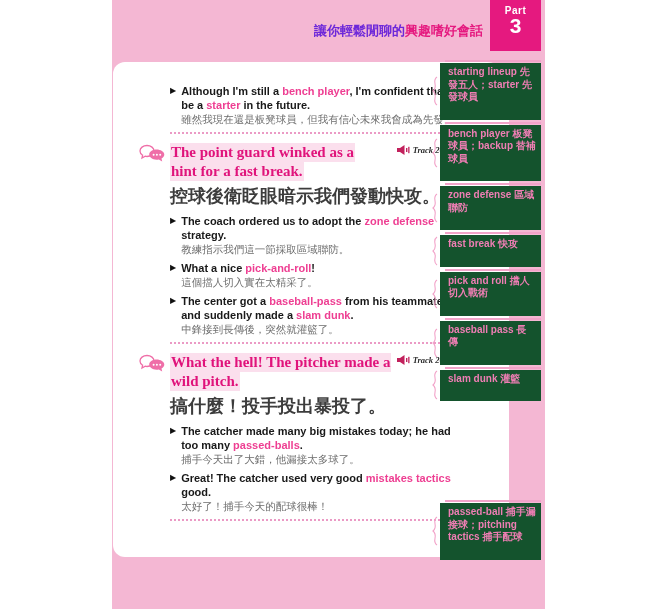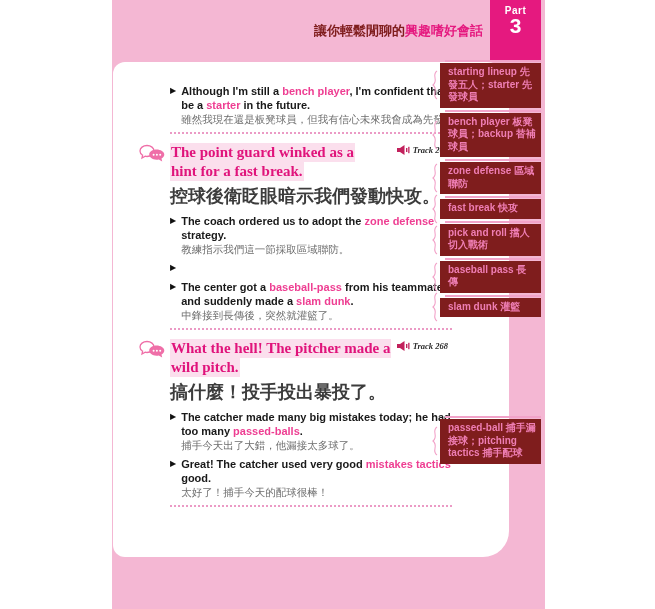--- a/index.html
+++ b/index.html
@@ -2,23 +2,23 @@
 <html><head>
 <meta charset="utf-8">
 <style>
   html,body{margin:0;padding:0;background:#fff;}
   .canvas{position:relative;width:655px;height:609px;background:#ffffff;overflow:hidden;
           font-family:"Liberation Sans","DejaVu Sans",sans-serif;}
   .pink-page{position:absolute;left:112px;top:0;width:433px;height:609px;background:#f4b7d3;}
 
   
   .header-title{position:absolute;top:22px;right:62px;font-size:13px;font-weight:bold;white-space:nowrap;}
-  .header-title .plain{color:#7f1d1d;}
+  .header-title .plain{color:#6d28d9;}
   .header-title .accent{color:#e5197f;}
-  .part-tab{position:absolute;top:0;right:4px;width:51px;height:62px;background:#e5197f;color:#fff;text-align:center;}
+  .part-tab{position:absolute;top:0;right:4px;width:51px;height:51px;background:#e5197f;color:#fff;text-align:center;}
   .part-tab .part-label{display:block;font-size:10px;font-weight:bold;margin-top:5px;letter-spacing:.5px;}
   .part-tab .part-num{display:block;font-size:21px;font-weight:bold;line-height:20px;}
 
   
   .content-box{position:absolute;left:1px;top:62px;width:396px;height:495px;background:#ffffff;
                border-radius:12px 22px 26px 12px;box-sizing:border-box;padding:22px 24px 0 57px;}
 
   .bullet{display:flex;margin-bottom:5px;}
   .tri{color:#111;font-size:8px;line-height:14px;margin-right:5px;flex:none;}
   .bl{min-width:0;}
@@ -34,22 +34,22 @@
   .sec-title{font-family:"Liberation Serif","DejaVu Serif",serif;font-weight:bold;color:#e0137b;
              font-size:15px;line-height:19px;}
   .sec-title .tl{background:#fbdfed;display:inline-block;padding:0 1px;}
   .track{position:absolute;right:37px;top:2px;display:flex;align-items:center;gap:3px;}
   .track-text{font-family:"Liberation Serif","DejaVu Serif",serif;font-style:italic;font-weight:bold;
               font-size:8.5px;color:#2b2b2b;white-space:nowrap;}
   .sec-zh{font-size:18px;font-weight:bold;color:#3c3c3c;margin:3px 0 6px 0;}
 
   
   .sidebar{position:absolute;left:328px;top:63px;width:101px;z-index:3;}
-  .note{position:relative;background:#7f1d1d;color:#ef7eb4;font-weight:bold;font-size:10px;
-        line-height:12.5px;padding:3px 5px 4px 8px;margin-bottom:5px;box-sizing:border-box;}
+  .note{position:relative;background:#14532d;color:#ef7eb4;font-weight:bold;font-size:10px;
+        line-height:12.5px;padding:3px 5px 16px 8px;margin-bottom:5px;box-sizing:border-box;}
   .note::before{content:"";position:absolute;top:-3px;left:5px;right:0;border-top:2px solid #f2a3c9;}
   .note--offset{margin-top:102px;}
   .brace{position:absolute;left:-12px;top:calc(50% - 15px);}
 
   .page-number{position:absolute;left:394px;top:576px;font-size:10px;color:#3f3f3f;letter-spacing:.5px;margin-top:48px;}
 </style>
 </head>
 <body>
 
 <div class="canvas">
@@ -99,20 +99,24 @@
             <div class="sec-zh">控球後衛眨眼暗示我們發動快攻。</div>
             <div class="bullet">
               <span class="tri">▶</span>
               <div class="bl">
                 <div class="en"><span>The coach ordered us to adopt the </span><span class="hl">zone defense</span><span> strategy.</span></div>
                 <div class="zh">教練指示我們這一節採取區域聯防。</div>
               </div>
             </div>
             <div class="bullet">
               <span class="tri">▶</span>
+              <div class="bl">
+                <div class="en"><span>What a nice </span><span class="hl">pick-and-roll</span><span>!</span></div>
+                <div class="zh">這個擋人切入實在太精采了。</div>
+              </div>
             </div>
             <div class="bullet">
               <span class="tri">▶</span>
               <div class="bl">
                 <div class="en"><span>The center got a </span><span class="hl">baseball-pass</span><span> from his teammate, and suddenly made a </span><span class="hl">slam dunk</span><span>.</span></div>
                 <div class="zh">中鋒接到長傳後，突然就灌籃了。</div>
               </div>
             </div>
           </div>
           <div class="dotline"></div>

